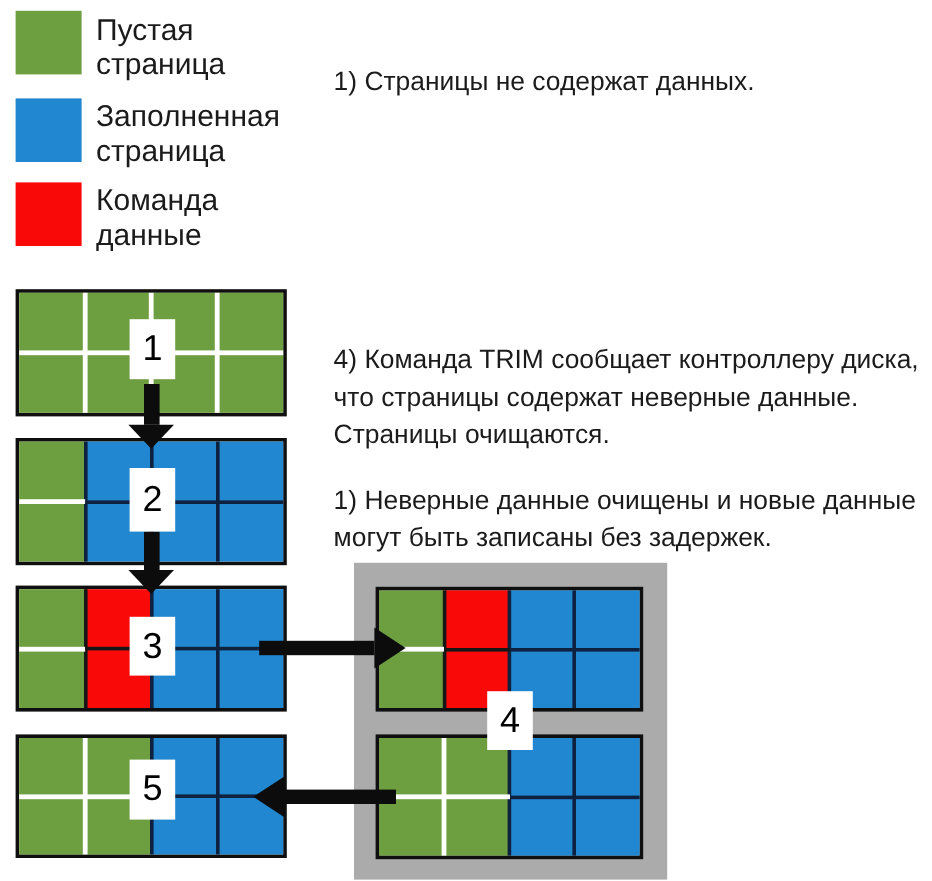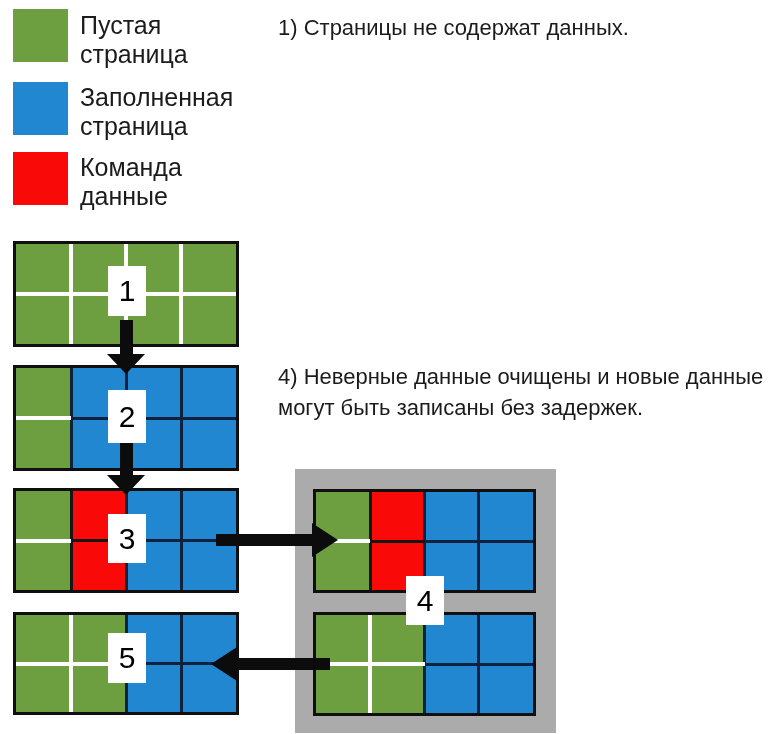--- a/index.html
+++ b/index.html
@@ -10,37 +10,39 @@
   .sw{position:absolute;left:13px;width:55px;height:53px;}
   #sw1{top:9px}#sw2{top:82px}#sw3{top:152px}
   .lg-label{
     position:absolute;left:80px;width:178px;font-size:25px;line-height:29px;
     color:#1b1b1b;
   }
   #ll1{top:11px}#ll2{top:83px}#ll3{top:153px}
   .step{
     position:absolute;left:278px;width:497px;font-size:22px;line-height:31px;
     color:#1b1b1b;
+    margin-top:40px;
   }
   #st1{top:12px}#st2{top:69px}#st3{top:126px}#st4{top:244px}#st5{top:361px}
 </style>
 </head>
 <body>
 
 <div class="canvas">
 
   <div class="sw" id="sw1" style="background: rgb(109, 158, 63);"></div>
   <div class="sw" id="sw2" style="background: rgb(33, 135, 208);"></div>
   <div class="sw" id="sw3" style="background: rgb(250, 9, 9);"></div>
   <div class="lg-label" id="ll2">Заполненная страница</div>
   <div class="lg-label" id="ll1">Пустая страница</div>
   <div class="lg-label" id="ll3">Команда данные</div>
 
   <div class="step" id="st1">1) Страницы не содержат данных.</div>
-  <div class="step" id="st5">4) Неверные данные очищены и новые данные могут быть записаны без задержек.</div>
+  <div class="step" id="st4">4) Команда TRIM сообщает контроллеру диска, что страницы содержат неверные данные. Страницы очищаются.</div>
+  <div class="step" id="st5">1) Неверные данные очищены и новые данные могут быть записаны без задержек.</div>
 
   <div id="diagram">
       <div style="position: absolute; left: 295px; top: 469px; width: 261px; height: 264px; background: rgb(171, 171, 171); z-index: 1;"></div>
       <div style="position: absolute; left: 13px; top: 241px; width: 226px; height: 106px; border: 3px solid rgb(15, 15, 15); box-sizing: border-box; z-index: 2;">
         <div style="position: absolute; left: 0px; top: 0px; width: 55px; height: 50px; background: rgb(109, 158, 63);"></div>
         <div style="position: absolute; left: 55px; top: 0px; width: 55px; height: 50px; background: rgb(109, 158, 63);"></div>
         <div style="position: absolute; left: 110px; top: 0px; width: 55px; height: 50px; background: rgb(109, 158, 63);"></div>
         <div style="position: absolute; left: 165px; top: 0px; width: 55px; height: 50px; background: rgb(109, 158, 63);"></div>
         <div style="position: absolute; left: 0px; top: 50px; width: 55px; height: 50px; background: rgb(109, 158, 63);"></div>
         <div style="position: absolute; left: 55px; top: 50px; width: 55px; height: 50px; background: rgb(109, 158, 63);"></div>

